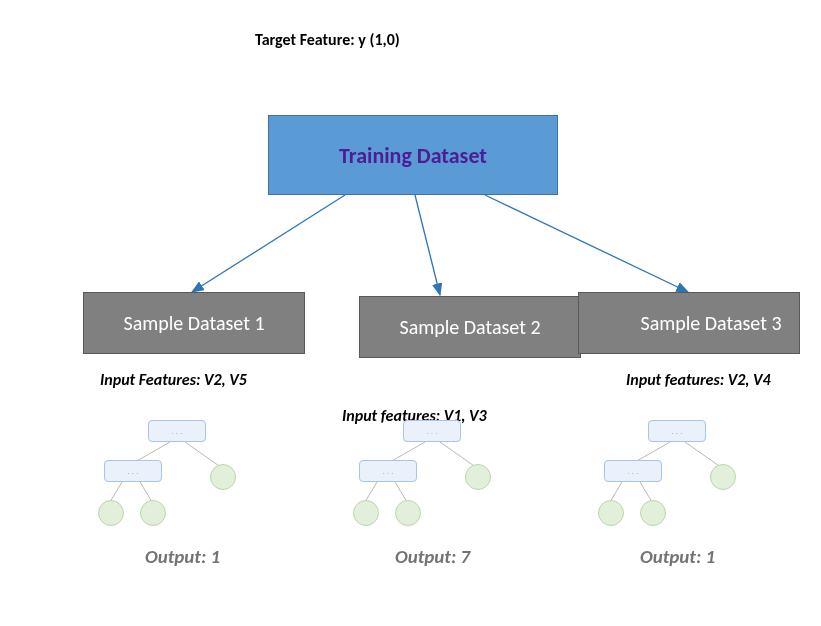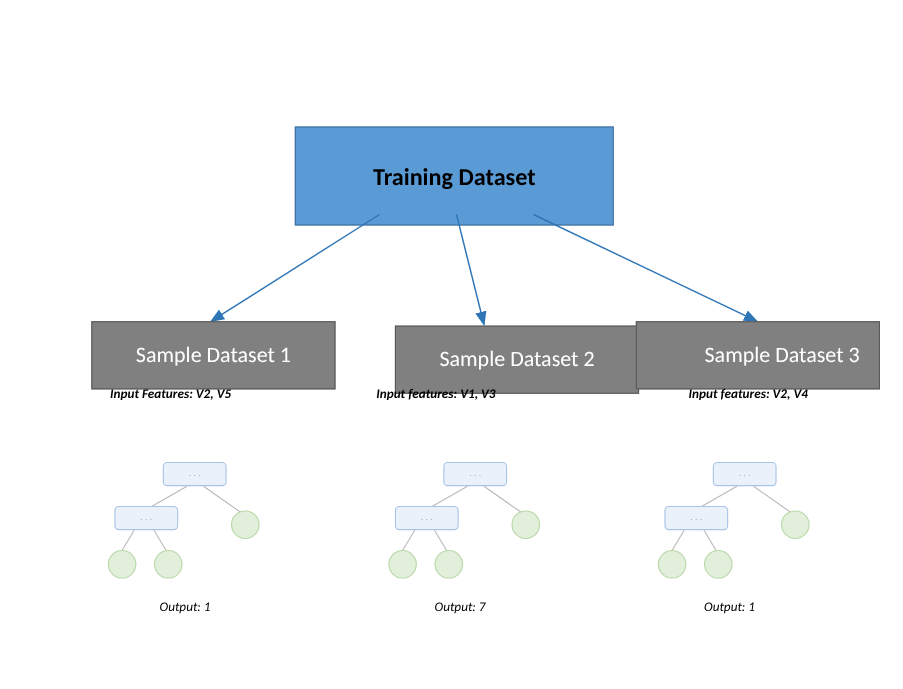--- a/index.html
+++ b/index.html
@@ -18,27 +18,27 @@
     font-size: 16px;
     font-weight: 700;
     color: #000;
     line-height: 1.3;
   }
   .training-box {
     position: absolute;
     left: 268px;
     top: 115px;
     width: 290px;
-    height: 90px;
+    height: 80px;
     background: #5b9bd5;
     border: 1px solid #41719c;
     display: flex;
     align-items: center;
     justify-content: center;
-    color: #000000;
+    color: #4c1d95;
     font-size: 22px;
     font-weight: 700;
     text-align: right;
   }
   .sample-box {
     position: absolute;
     top: 292px;
     width: 222px;
     height: 62px;
     background: #808080;
@@ -48,36 +48,36 @@
     justify-content: center;
     color: #fff;
     font-size: 20px;
     font-weight: 400;
   }
   .sample1 { left: 83px; }
   .sample2 { left: 331px; top: 296px; margin-left: 28px; }
   .sample3 { left: 578px; padding-left: 44px; }
   .features-label {
     position: absolute;
-    top: 352px;
-    font-size: 12px;
+    top: 370px;
+    font-size: 16px;
     font-style: italic;
     font-weight: 700;
     color: #000;
   }
   .f1 { left: 100px; }
-  .f2 { left: 342px; }
+  .f2 { left: 342px; margin-top: 36px; }
   .f3 { left: 586px; margin-left: 40px; }
   .output-label {
     position: absolute;
     top: 545px;
-    font-size: 12px;
+    font-size: 19px;
     font-style: italic;
-    font-weight: 400;
-    color: #000000;
+    font-weight: 700;
+    color: #737373;
   }
   .o1 { left: 145px; }
   .o2 { left: 395px; }
   .o3 { left: 640px; }
   .tree {
     position: absolute;
     top: 420px;
     width: 180px;
     height: 110px;
   }
@@ -116,20 +116,21 @@
     position: absolute;
     left: 0; top: 0;
     width: 821px; height: 626px;
     pointer-events: none;
   }
 </style>
 </head>
 <body>
 
 <div class="header-text">
+  <div>Target Feature: y (1,0)</div>
 </div>
 
 <div class="training-box">
   <span>Training Dataset</span>
 </div>
 
 <svg class="arrows">
   <defs>
     <marker id="arrowhead" markerWidth="10" markerHeight="8" refX="9" refY="4" orient="auto">
       <polygon points="0 0, 10 4, 0 8" fill="#2e75b6"></polygon>

